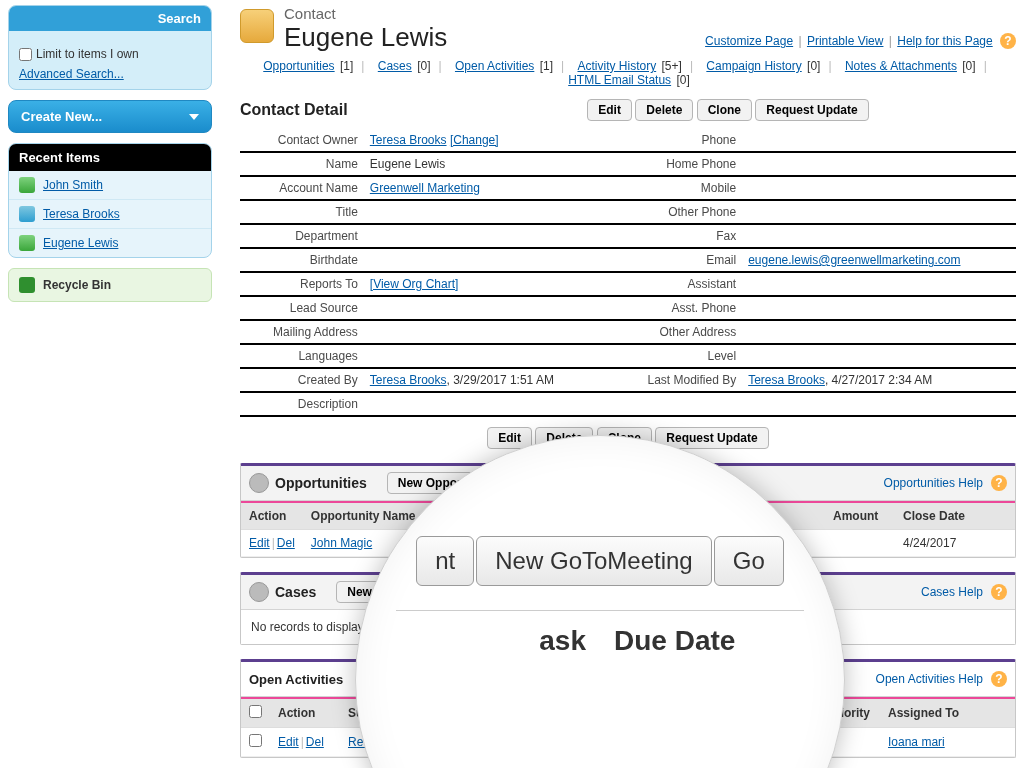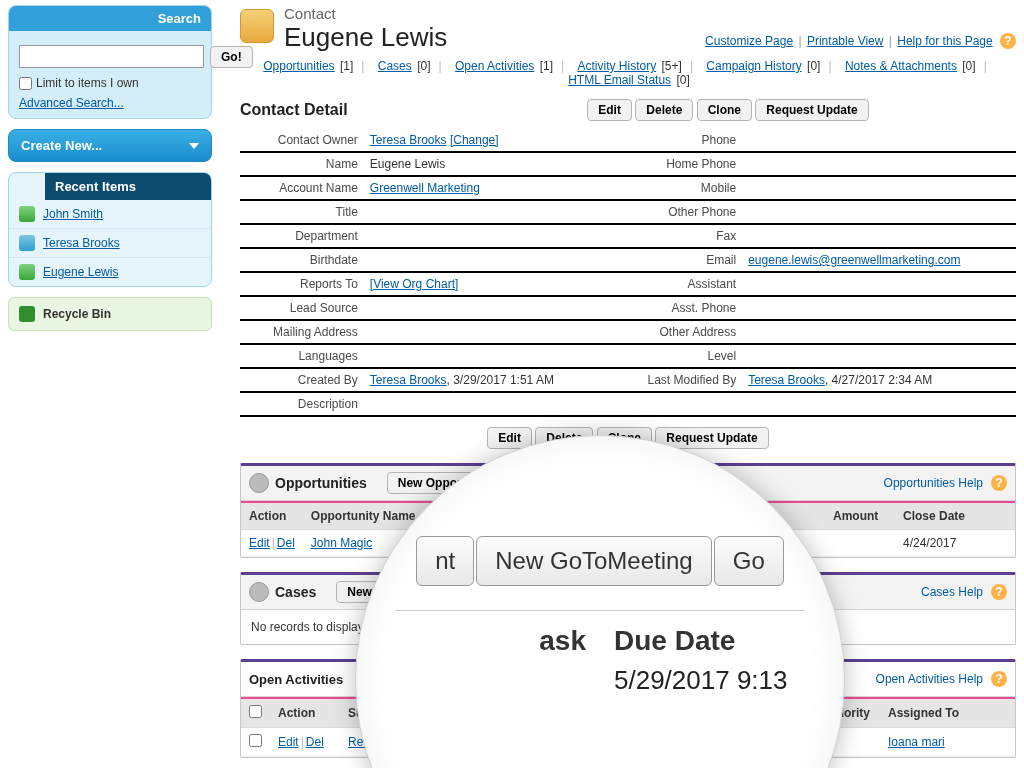--- a/index.html
+++ b/index.html
@@ -17,21 +17,21 @@
 .search-row { display: flex; gap: 6px; margin-top: 6px; align-items: center; }
 .search-input { flex: 1; border: 1px solid #999; padding: 3px; }
 .btn { background: #f2f2f2; border: 1px solid #b5b5b5; border-radius: 4px; padding: 3px 10px; font-weight: bold; font-size: 12px; cursor: pointer; }
 .check-row { margin-top: 8px; font-size: 12px; display: flex; align-items: center; gap: 4px; }
 .adv { margin-top: 6px; }
 
 .create-new { background: #31a0d8; background: linear-gradient(#3ab0e6,#1a8ccc); color: #fff; font-weight: bold; font-size: 13px; padding: 8px 12px; border-radius: 8px; border: 1px solid #1f88c2; display: flex; justify-content: space-between; align-items: center; cursor: pointer; margin-bottom: 10px; }
 .create-new .tri { width:0;height:0;border-left:5px solid transparent;border-right:5px solid transparent;border-top:6px solid #fff; }
 
 .recent { border: 1px solid #a4d3ea; border-radius: 8px; background: #e6f4fb; margin-bottom: 10px; overflow:hidden;}
-.recent-hd { background: #0c4a6e; color: #fff; font-weight: bold; padding: 6px 10px; font-size: 13px; margin-left: 36px; }
+.recent-hd { background: #000000; color: #fff; font-weight: bold; padding: 6px 10px; font-size: 13px; }
 .recent-item { padding: 6px 10px; display: flex; align-items: center; gap: 8px; }
 .recent-item + .recent-item { border-top: 1px solid #cfe8f4; }
 .ricon { width: 16px; height: 16px; border-radius: 3px; display: inline-block; }
 .ricon.contact { background: linear-gradient(#7ed27e,#3aa63a); }
 .ricon.user { background: linear-gradient(#7ec7e0,#2e9ed0); }
 
 .recycle { background: #e9f6e2; border: 1px solid #c6e4b5; border-radius: 6px; padding: 8px 10px; display: flex; align-items: center; gap: 8px; font-weight: bold; color: #333; }
 .recycle .bin { width: 16px; height: 16px; background: #2f8f2f; border-radius: 3px; display:inline-block; }
 
 .page-head { display: flex; align-items: flex-start; gap: 10px; margin-bottom: 6px; }
@@ -92,24 +92,20 @@
 <body>
 
 <div class="container">
 
   <div class="sidebar">
     <div class="panel">
       <div class="panel-hd">
           <span>Search</span>
         </div>
       <div class="panel-bd">
-        <div class="search-row">
-          <input class="search-input" style="">
-          <button class="btn">Go!</button>
-        </div>
         <div class="check-row">
           <input type="checkbox" style="">
           <span>Limit to items I own</span>
         </div>
         <div class="adv"><a>Advanced Search...</a></div>
       </div>
     </div>
 
     <div class="create-new">
       <span>Create New...</span>
@@ -364,17 +360,16 @@
       <span class="mag-btn">nt</span>
       <span class="mag-btn">New GoToMeeting</span>
       <span class="mag-btn">Go</span>
     </div>
     <div class="mag-cols">
       <div class="mag-col mag-col-l">
         <div class="mag-label">ask</div>
       </div>
       <div class="mag-col mag-col-r">
         <div class="mag-label">Due Date</div>
-        <div class="mag-val">5/29/2017 9:13</div>
       </div>
     </div>
   </div>
 </div>
 
 </body></html>

